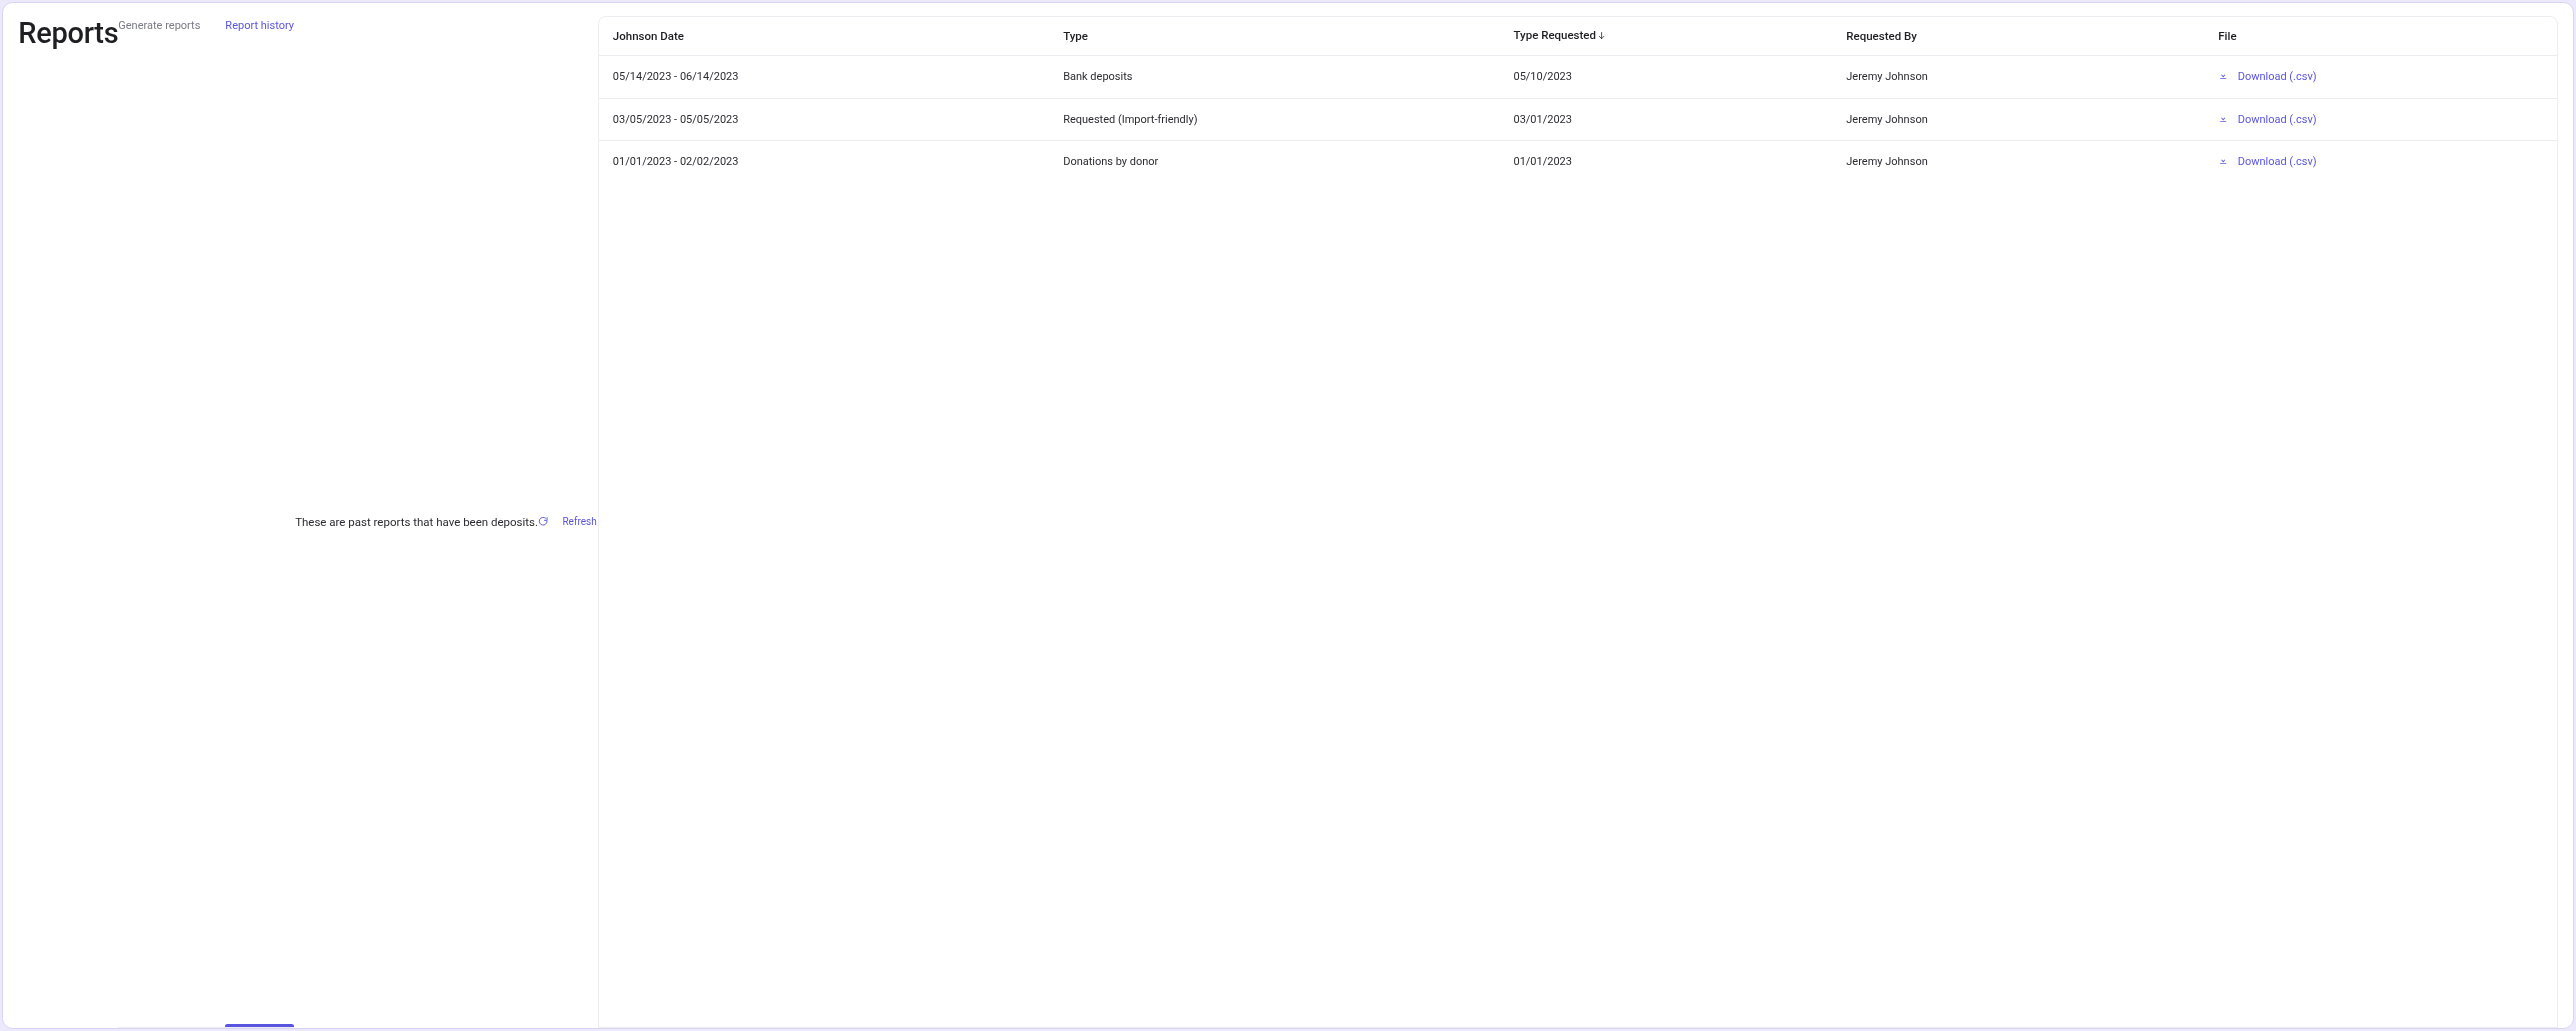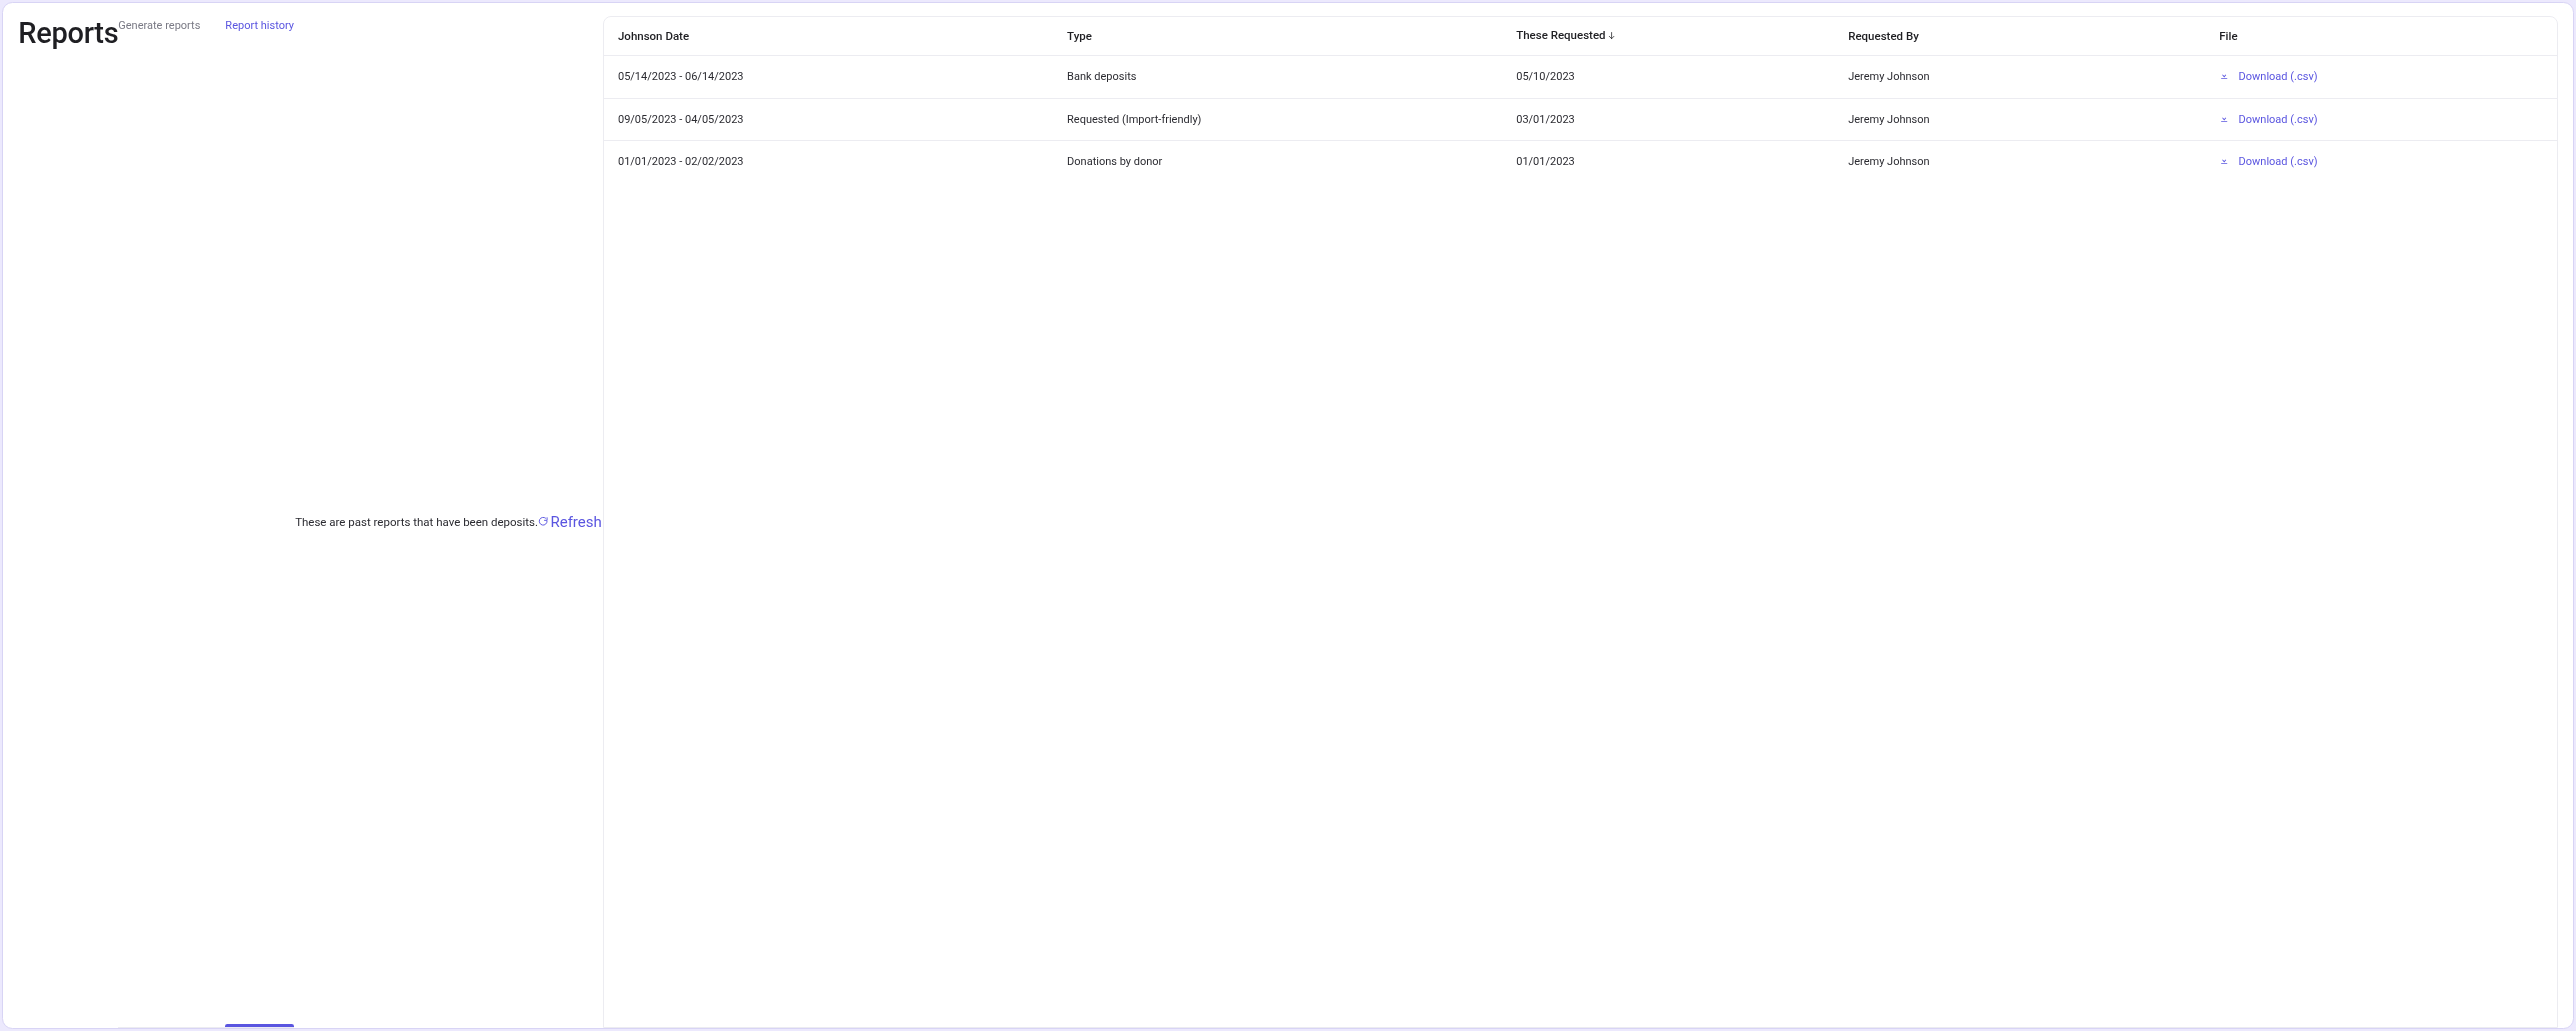--- a/index.html
+++ b/index.html
@@ -55,23 +55,23 @@
     align-items: center;
     justify-content: space-between;
     padding: 12.7px 1.2px 12.7px 1.2px;
   }
   .subheader-text {
     font-size: 11.5px;
     color: #2b2b31;
   }
   .refresh-btn {
     display: inline-flex;
-    gap: 2px;
+    gap: 14px;
     color: #5a55e0;
-    font-size: 15px;
+    font-size: 10px;
     cursor: pointer;
     background: none;
     border: none;
     font-family: inherit;
   }
   .refresh-btn svg { width: 10.4px; height: 10.4px; }
   .table-card {
     border: 0.6px solid #ececf1;
     border-radius: 8px 8px 0 0;
     overflow: hidden;
@@ -150,21 +150,21 @@
     <table>
       <thead>
         <tr>
           <th class="col-date">
             <span>Johnson Date</span>
           </th>
           <th class="col-type">
             <span>Type</span>
           </th>
           <th class="col-req">
-            <span>These Requested</span><span class="sort-icon">
+            <span>Type Requested</span><span class="sort-icon">
               <svg width="9.2" height="9.2" viewBox="0 0 24 24" fill="none" stroke="#1f1f23" stroke-width="2" stroke-linecap="round" stroke-linejoin="round">
                 <line x1="12" y1="4" x2="12" y2="20"></line>
                 <polyline points="6 14 12 20 18 14"></polyline>
               </svg>
             </span>
           </th>
           <th class="col-by">
             <span>Requested By</span>
           </th>
           <th class="col-file">
@@ -183,21 +183,21 @@
               <span>
                 <svg viewBox="0 0 24 24" fill="#5a55e0">
                     <path d="M12 3v10.6l3.3-3.3 1.4 1.4L12 17.4 7.3 11.7l1.4-1.4L12 13.6V3h0zM5 19h14v2H5v-2z"></path>
                   </svg>
               </span>
               <span>Download (.csv)</span>
             </span>
           </td>
         </tr>
         <tr>
-          <td>09/05/2023 - 04/05/2023</td>
+          <td>03/05/2023 - 05/05/2023</td>
           <td>Requested (Import-friendly)</td>
           <td>03/01/2023</td>
           <td>Jeremy Johnson</td>
           <td>
             <span class="download-link">
               <span>
                 <svg viewBox="0 0 24 24" fill="#5a55e0">
                     <path d="M12 3v10.6l3.3-3.3 1.4 1.4L12 17.4 7.3 11.7l1.4-1.4L12 13.6V3h0zM5 19h14v2H5v-2z"></path>
                   </svg>
               </span>

